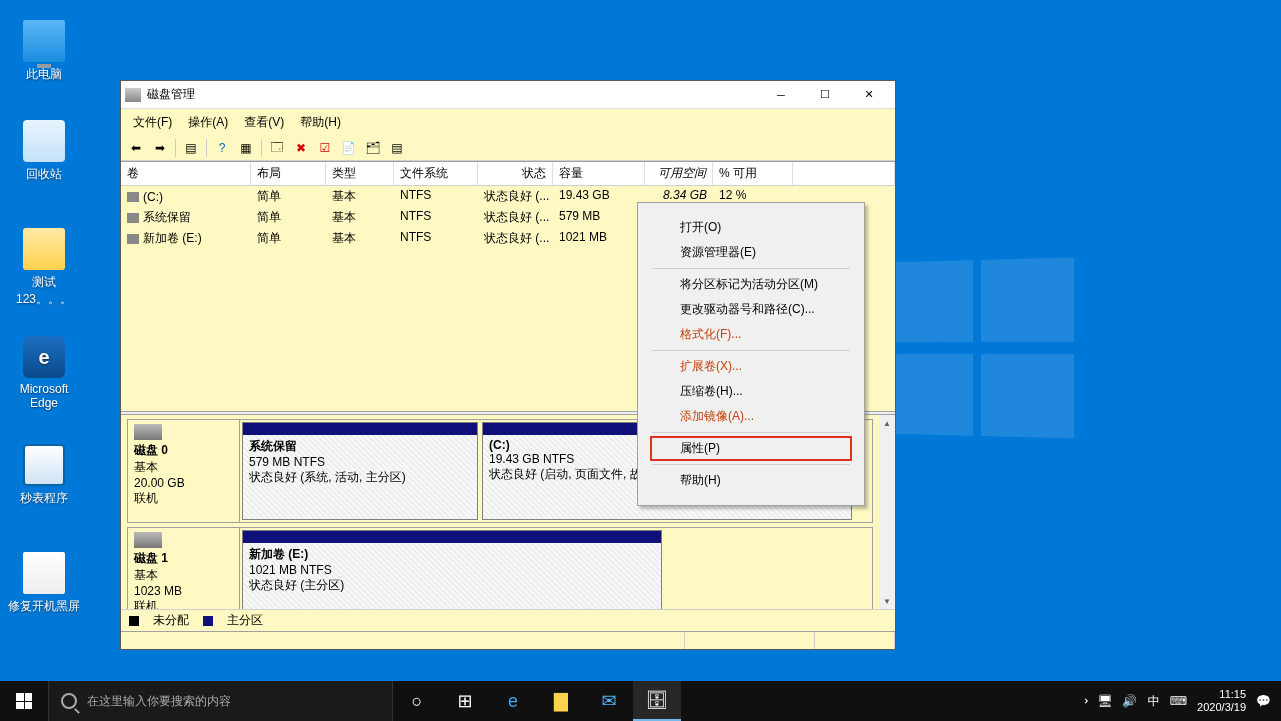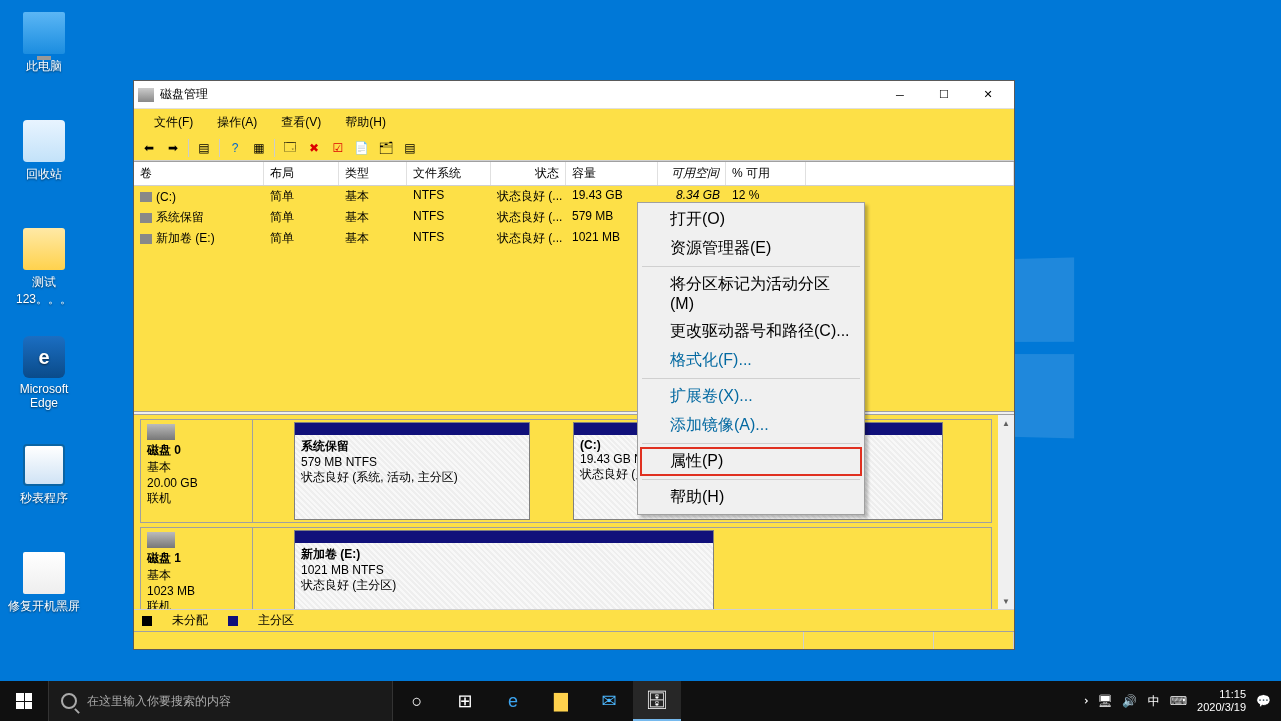--- a/index.html
+++ b/index.html
@@ -14,28 +14,28 @@
 .desktop-icon .ico { width: 42px; height: 42px; margin: 0 auto 4px; }
 .ico-pc { background: linear-gradient(#5bb6f5,#1b8de0); border-radius: 2px; position: relative; }
 .ico-pc::after { content:""; position:absolute; bottom:-6px; left:14px; width:14px; height:4px; background:#999; }
 .ico-bin { background: linear-gradient(#e8f4ff,#c3e2f9); border-radius: 4px; }
 .ico-folder { background: linear-gradient(#ffe9a6,#ffd24d); border-radius: 3px; }
 .ico-edge { background: linear-gradient(#1b6ec2,#0a4b8a); border-radius: 6px; display:flex; align-items:center; justify-content:center; color:#fff; font-size:20px; font-weight:bold; }
 .ico-timer { background: linear-gradient(#fff,#d0e3f5); border-radius:4px; border:2px solid #0a64a4; }
 .ico-repair { background: linear-gradient(#fff,#eee); border-radius:2px; position:relative; }
 
 
-.window { position: absolute; left: 133px; top: 80px; width: 882px; height: 570px; background: #fde047; border: 1px solid #5a5a5a; display: flex; flex-direction: column; }
+.window { position: absolute; left: 120px; top: 80px; width: 776px; height: 570px; background: #fef9c3; border: 1px solid #5a5a5a; display: flex; flex-direction: column; }
 .titlebar { height: 28px; background: #fff; display: flex; align-items: center; padding: 0 4px; border-bottom: 1px solid #e0e0e0; }
 .titlebar .ticon { width: 16px; height: 14px; background: linear-gradient(#ccc,#888); margin-right: 6px; }
 .titlebar .ttitle { font-size: 12px; flex: 1; }
 .titlebar .tbtn { width: 44px; height: 26px; display: flex; align-items: center; justify-content: center; font-size: 11px; font-family: "Segoe UI Symbol"; }
 
 .menubar { display: flex; padding: 2px 4px; font-size: 12px; }
-.menubar span { padding: 3px 8px; cursor: default; margin-left: 8px; }
+.menubar span { padding: 3px 8px; cursor: default; }
 
 .toolbar { display: flex; align-items: center; padding: 2px 4px; border-bottom: 1px solid #d0d0d0; gap: 2px; }
 .toolbar .tb { width: 22px; height: 20px; display:flex; align-items:center; justify-content:center; font-size:12px; }
 .toolbar .sep { width:1px; height:18px; background:#ccc; margin:0 2px; }
 
 .volume-table { border-top: 1px solid #a0a0a0; font-size: 12px; height: 250px; overflow: hidden; position: relative; }
 .vthead { display: flex; background: #fff; border-bottom: 1px solid #d0d0d0; }
 .vthead div { padding: 3px 6px; border-right: 1px solid #e0e0e0; background: #fff; }
 .vrow { display: flex; padding: 1px 0; }
 .vrow div { padding: 1px 6px; white-space: nowrap; overflow: hidden; }
@@ -48,39 +48,39 @@
 .c-free { width: 68px; text-align: right; font-style: italic; }
 .c-pct { width: 80px; }
 .c-pad { flex: 1; }
 .disk-ico { width: 12px; height: 10px; background: #888; display: inline-block; }
 
 .splitter { height: 4px; background: #f0f0f0; border-top:1px solid #a0a0a0; border-bottom:1px solid #a0a0a0; cursor: row-resize; }
 
 .disk-panel { flex: 1; overflow: hidden; position: relative; padding-right: 16px; }
 .disk-scroll { position: absolute; right:0; top:0; bottom:0; width:16px; background:#f0f0f0; }
 .disk-scroll .up, .disk-scroll .dn { height:16px; background:#f0f0f0; display:flex; align-items:center; justify-content:center; font-size:8px; color:#606060; }
-.disk-block { display:flex; border:1px solid #a0a0a0; margin: 4px 6px; height: 104px; gap: 39px; }
+.disk-block { display:flex; border:1px solid #a0a0a0; margin: 4px 6px; height: 104px; }
 .disk-label { width: 112px; padding: 4px 6px; font-size: 12px; border-right: 1px solid #a0a0a0; }
 .disk-label b { display:block; }
 .disk-ico-big { width:28px; height:16px; background:linear-gradient(#bbb,#777); margin-bottom:2px; }
 .part { border: 1px solid #808080; margin: 2px; position: relative; font-size: 12px; padding: 3px 6px; background: repeating-linear-gradient(45deg, #f8f8f8, #f8f8f8 2px, #eee 2px, #eee 4px); }
 .part .pbar { position:absolute; top:0; left:0; right:0; height:12px; background: #10107a; }
 .part .pcontent { position: relative; padding-top: 12px; }
 .part b { display:block; }
 
-.legend { display:flex; align-items:center; gap:20px; padding: 2px 8px; font-size:12px; border-top:1px solid #d0d0d0;text-align:right; }
+.legend { display:flex; align-items:center; gap:14px; padding: 2px 8px; font-size:12px; border-top:1px solid #d0d0d0;text-align:right; }
 .legend .sw { width:10px; height:10px; display:inline-block; }
 
 .statusbar { display:flex; height:18px; border-top:1px solid #a0a0a0; font-size:11px; }
 .statusbar div { border-right:1px solid #d0d0d0; flex:1; }
 
 
-.ctx { position:absolute; left:637px; top:202px; width:228px; background:#f0f0f0; border:1px solid #a0a0a0; box-shadow: 3px 3px 3px rgba(0,0,0,.25); font-size:16px; padding: 2px; z-index: 50; }
+.ctx { position:absolute; left:637px; top:202px; width:228px; background:#f0f0f0; border:1px solid #a0a0a0; box-shadow: 3px 3px 3px rgba(0,0,0,.25); font-size:12px; padding: 12px; z-index: 50; }
 .ctx .mi { padding: 4px 10px 4px 30px; cursor: default; }
-.ctx .mi.disabled { color: #0369a1; }
+.ctx .mi.disabled { color: #c2410c; }
 .ctx .msep { height:1px; background:#d0d0d0; margin: 3px 2px; }
 .ctx .highlight { border: 2px solid #e03020; padding: 2px 8px 2px 28px; }
 
 
 .taskbar { position: absolute; bottom: 0; left: 0; right: 0; height: 40px; background: #101010; display: flex; align-items: center; color: #fff; font-size: 12px; }
 .start { width: 48px; height: 40px; display:flex; align-items:center; justify-content:center; }
 .start-ico { width: 16px; height: 16px; display:grid; grid-template-columns:1fr 1fr; grid-template-rows:1fr 1fr; gap:1px; }
 .start-ico div { background:#fff; }
 .searchbox { width: 345px; height: 40px; background: #1a1a1a; display:flex; align-items:center; padding: 0 12px; gap: 10px; color:#aaa; border-left:1px solid #333; border-right:1px solid #333; }
 .searchbox .sico { width:16px; height:16px; border:2px solid #aaa; border-radius:50%; position:relative; }
@@ -94,21 +94,21 @@
 </head>
 <body>
 
 <div class="win-logo">
     <div></div>
     <div></div>
     <div></div>
     <div></div>
   </div>
 
-<div class="desktop-icon" style="left:6px; top:12px"><div class="ico ico-pc"></div><span>此电脑</span></div>
+<div class="desktop-icon" style="left:6px; top:20px"><div class="ico ico-pc"></div><span>此电脑</span></div>
 <div class="desktop-icon" style="left:6px; top:120px"><div class="ico ico-bin"></div><span>回收站</span></div>
 <div class="desktop-icon" style="left:6px; top:228px"><div class="ico ico-folder"></div><span>测试123。。。</span></div>
 <div class="desktop-icon" style="left:6px; top:336px"><div class="ico ico-edge">e</div><span>Microsoft Edge</span></div>
 <div class="desktop-icon" style="left:6px; top:444px"><div class="ico ico-timer"></div><span>秒表程序</span></div>
 <div class="desktop-icon" style="left:6px; top:552px"><div class="ico ico-repair"></div><span>修复开机黑屏</span></div>
 
 <div class="window">
   <div class="titlebar">
     <div class="ticon"></div>
     <div class="ttitle">磁盘管理</div>
@@ -232,20 +232,21 @@
 
 <div class="ctx" id="ctxmenu">
     <div class="mi">打开(O)</div>
     <div class="mi">资源管理器(E)</div>
     <div class="msep"></div>
     <div class="mi">将分区标记为活动分区(M)</div>
     <div class="mi">更改驱动器号和路径(C)...</div>
     <div class="mi disabled">格式化(F)...</div>
     <div class="msep"></div>
     <div class="mi disabled">扩展卷(X)...</div>
+    <div class="mi">压缩卷(H)...</div>
     <div class="mi disabled">添加镜像(A)...</div>
     <div class="msep"></div>
     <div class="mi highlight">属性(P)</div>
     <div class="msep"></div>
     <div class="mi">帮助(H)</div>
   </div>
 
 <div class="taskbar">
   <div class="start">
       <div class="start-ico">

